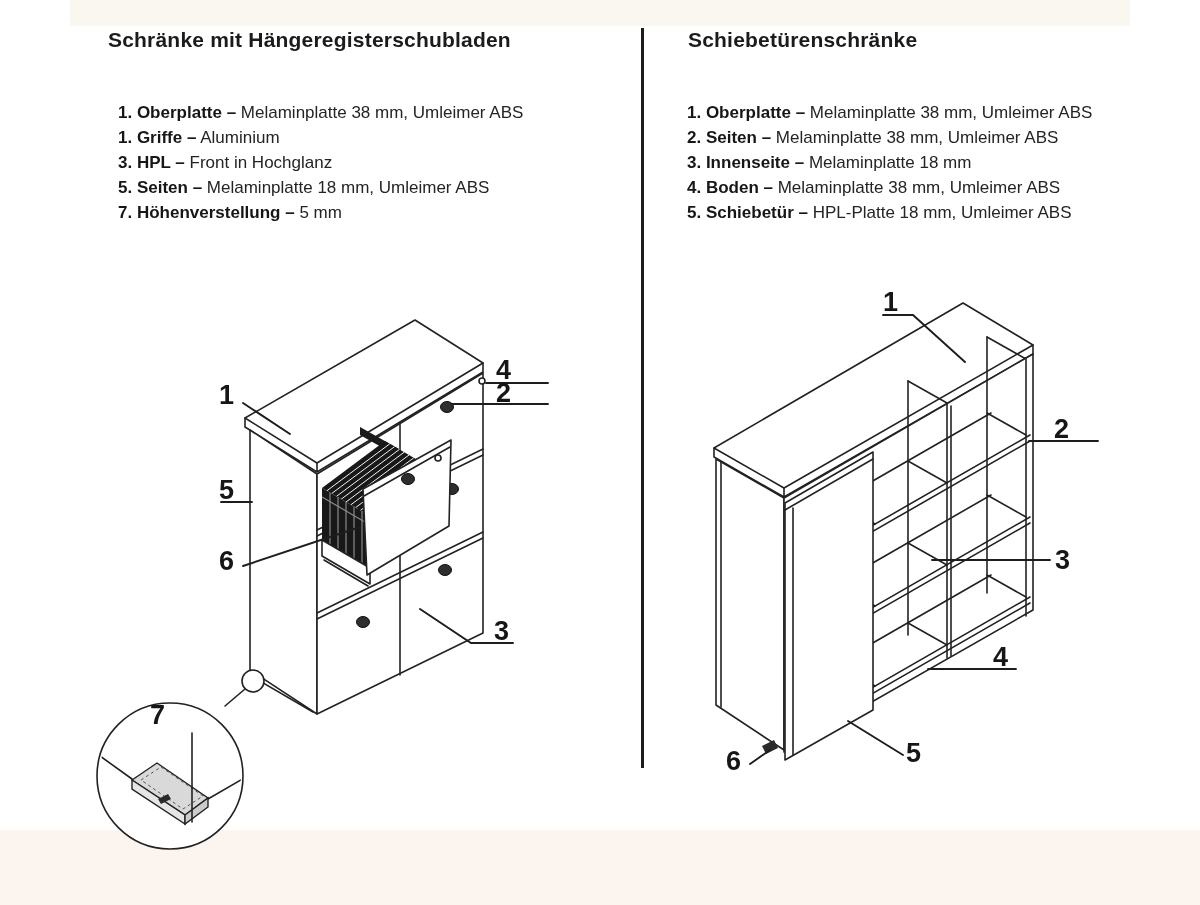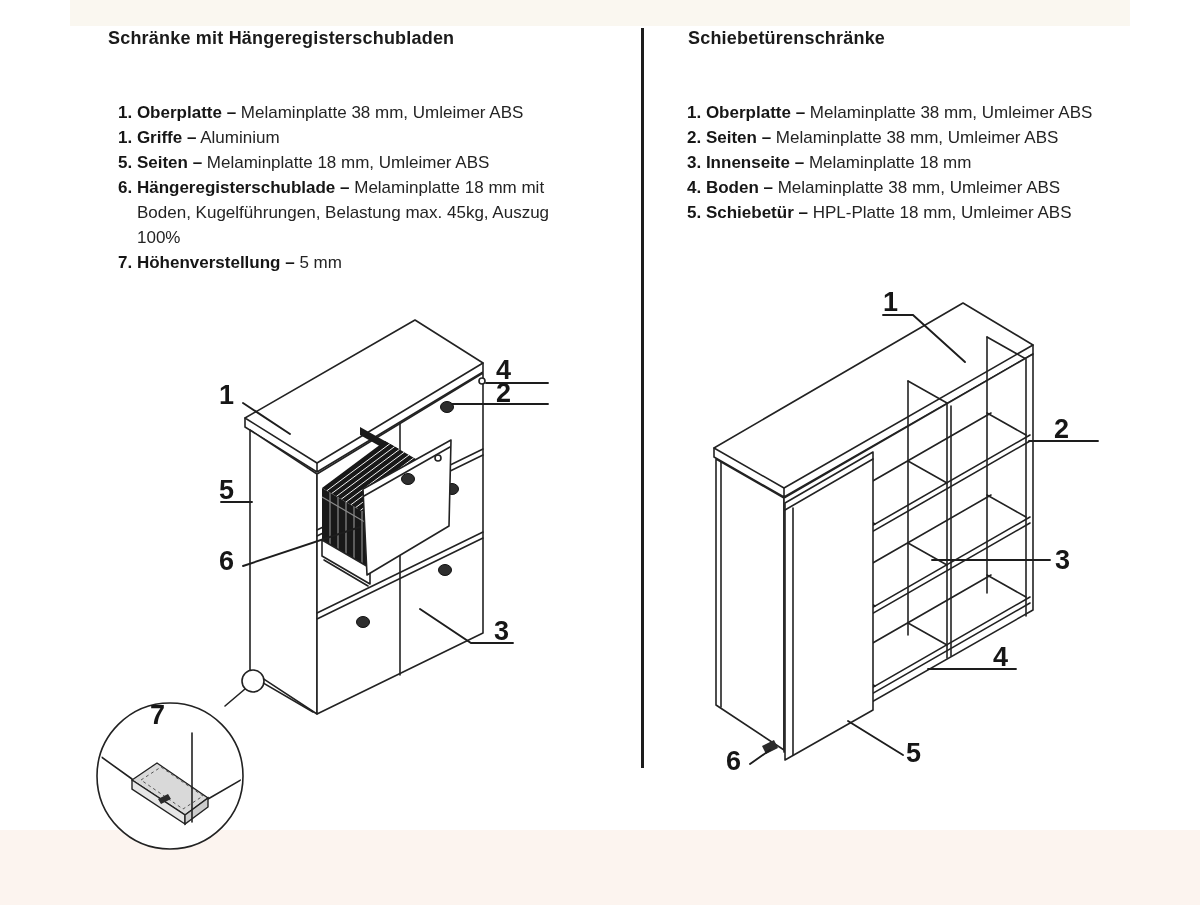--- a/index.html
+++ b/index.html
@@ -7,21 +7,21 @@
     width:1200px;height:905px;position:relative;overflow:hidden;
     background:#ffffff;
     font-family:"Liberation Sans", sans-serif;
     color:#1d1d1d;
   }
   .band-top{position:absolute;left:70px;top:0;width:1060px;height:26px;background:#faf7f0;}
   .band-bottom{position:absolute;left:0;top:830px;width:1200px;height:75px;background:#fcf4ef;}
   .divider{position:absolute;left:641px;top:28px;width:2.5px;height:740px;background:#1c1c1c;}
   .section-title{
     position:absolute;top:28px;margin:0;
-    font-size:18px;font-weight:700;letter-spacing:.2px;color:#1b1b1b;white-space:nowrap;
+    font-size:21px;font-weight:700;letter-spacing:.2px;color:#1b1b1b;white-space:nowrap;
   }
   .title-left{left:108px;}
   .title-right{left:688px;text-align:center;}
   .spec-list{position:absolute;top:100px;list-style:none;margin:0;padding:0;}
   .list-left{left:118px;width:478px;}
   .list-right{left:687px;width:420px;}
   .spec-list li{
     font-size:17px;line-height:25px;color:#242424;
     padding-left:19px;text-indent:-19px;
   }
@@ -43,22 +43,22 @@
 <div class="band-top"></div>
 <div class="band-bottom"></div>
 <div class="divider"></div>
 
 <h1 class="section-title title-left">Schränke mit Hängeregisterschubladen</h1>
 <h1 class="section-title title-right">Schiebetürenschränke</h1>
 
 <ul class="spec-list list-left">
   <li><span class="term">1. Oberplatte –</span> <span>Melaminplatte 38 mm, Umleimer ABS</span></li>
   <li><span class="term">1. Griffe –</span> <span>Aluminium</span></li>
+  <li><span class="term">3. HPL –</span> <span>Front in Hochglanz</span></li>
   <li><span class="term">5. Seiten –</span> <span>Melaminplatte 18 mm, Umleimer ABS</span></li>
-  <li><span class="term">6. Hängeregisterschublade –</span> <span>Melaminplatte 18 mm mit Boden, Kugelführungen, Belastung max. 45kg, Auszug 100%</span></li>
   <li><span class="term">7. Höhenverstellung –</span> <span>5 mm</span></li>
 </ul>
 
 <ul class="spec-list list-right">
   <li><span class="term">1. Oberplatte –</span> <span>Melaminplatte 38 mm, Umleimer ABS</span></li>
   <li><span class="term">2. Seiten –</span> <span>Melaminplatte 38 mm, Umleimer ABS</span></li>
   <li><span class="term">3. Innenseite –</span> <span>Melaminplatte 18 mm</span></li>
   <li><span class="term">4. Boden –</span> <span>Melaminplatte 38 mm, Umleimer ABS</span></li>
   <li><span class="term">5. Schiebetür –</span> <span>HPL-Platte 18 mm, Umleimer ABS</span></li>
 </ul>

